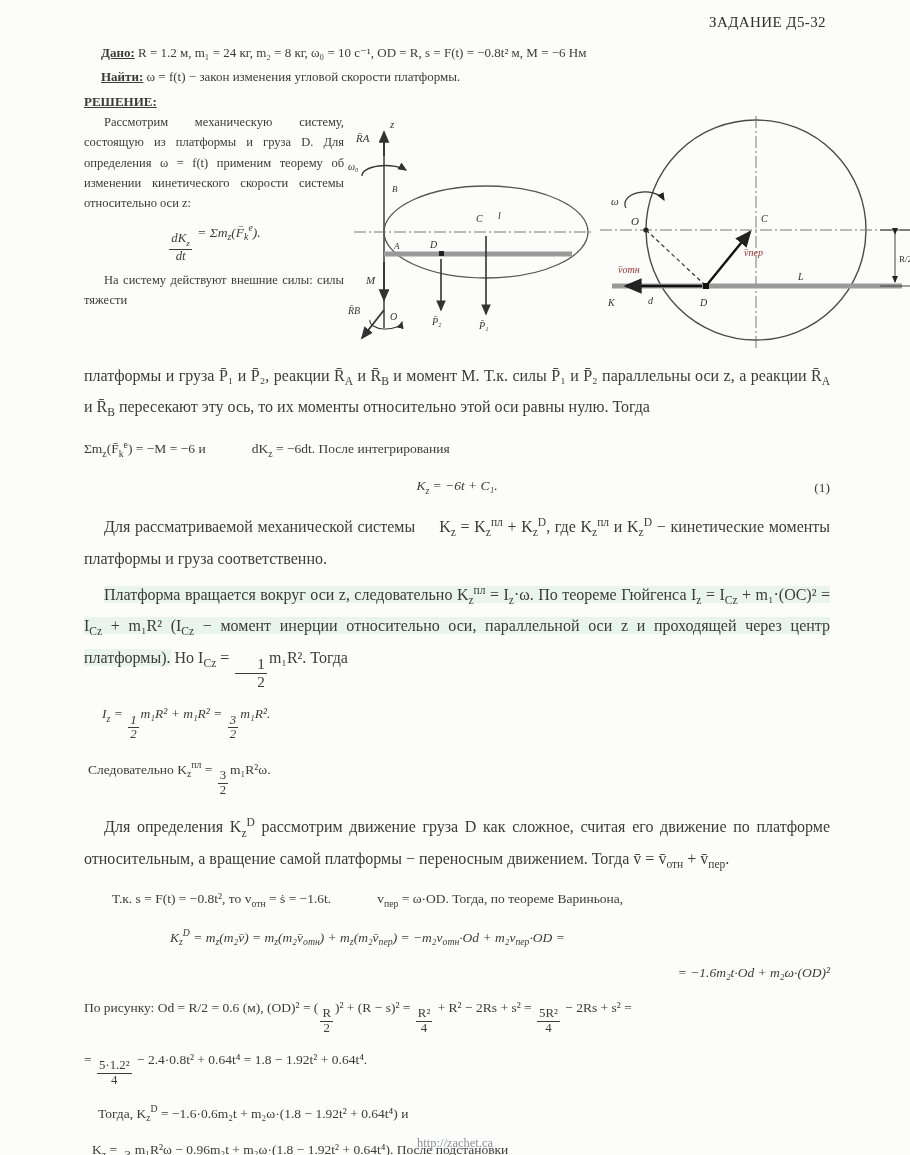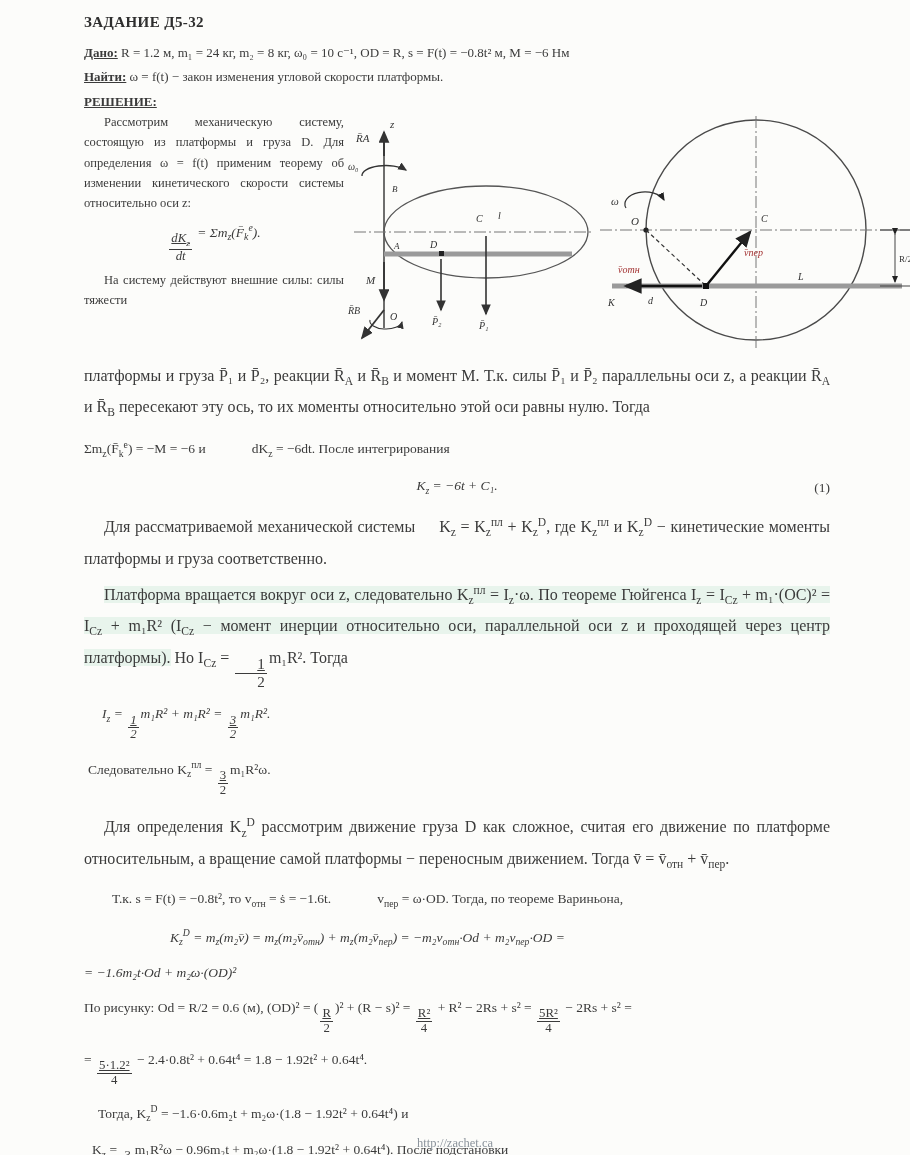--- a/index.html
+++ b/index.html
@@ -4,22 +4,22 @@
 <style>
   html,body{margin:0;padding:0;background:#ffffff;}
   .page{
     width:910px;height:1155px;position:relative;overflow:hidden;
     background:#fcfcfa;
     font-family:"Liberation Serif","DejaVu Serif",serif;
     color:#3b3b3b;
     filter:blur(0.3px);
   }
   .content{padding:14px 40px 0 84px;position:relative;}
-  .title{text-align:left;font-size:15px;font-weight:bold;margin:0 44px 12px 0;letter-spacing:.4px;color:#2e2e2e;}
-  .line{font-size:13px;margin:4px 0;line-height:1.5;width:746px;}
+  .title{text-align:right;font-size:15px;font-weight:normal;margin:0 44px 12px 0;letter-spacing:.4px;color:#2e2e2e;}
+  .line{font-size:13px;margin:4px 17px;line-height:1.5;width:746px;}
   .lbl{font-weight:bold;text-decoration:underline;}
   .sol-head{font-size:13px;font-weight:bold;text-decoration:underline;margin-top:8px;}
   .cols{display:flex;margin-top:2px;width:800px;}
   .leftcol{width:260px;flex:0 0 260px;font-size:12.5px;line-height:1.62;text-align:justify;}
   .leftcol p{margin:0;text-indent:20px;}
   .figs{display:flex;align-items:flex-start;margin-left:2px;}
   .eq{font-size:13.5px;line-height:1.5;margin:14px 0;width:746px;position:relative;}
   .eq.it{font-style:italic;}
   .eq.center{text-align:center;}
   .eqnum{position:absolute;right:0;top:2px;font-style:normal;}
@@ -27,21 +27,21 @@
   .ind{text-indent:20px;}
   .gap{display:inline-block;width:46px;}
   .gap-sm{display:inline-block;width:24px;}
   .hl{
     text-decoration-style:dotted;
     text-decoration-color:#39a565;text-decoration-thickness:2.5px;text-underline-offset:3px;
     background:rgba(130,205,165,0.16);
   }
   sub,sup{font-size:0.72em;}
   .frac{display:inline-flex;flex-direction:column;text-align:center;vertical-align:-40%;line-height:1.08;margin:0 2px;font-size:0.95em;}
-  .fn{border-bottom:1px solid currentColor;padding:0 2px;text-decoration:underline;}
+  .fn{border-bottom:1px solid currentColor;padding:0 2px;}
   .fd{padding:0 2px;}
   .footer{position:absolute;left:0;bottom:4px;width:100%;text-align:center;font-size:12.5px;}
   .footer a{color:#8b939b;text-decoration:none;}
   svg text{fill:#333;font-family:"Liberation Serif","DejaVu Serif",serif;}
   svg .var{font-style:italic;}
   svg .red{fill:#a23131;}
 </style>
 </head>
 <body>
 
@@ -191,21 +191,21 @@
           <span class="fd">2</span>
         </span>m₁R²ω.</div>
 
     <div class="para ind" style="">Для определения K<sub>z</sub><sup>D</sup> рассмотрим движение груза D как сложное, считая его движение по платформе относительным, а вращение самой платформы − переносным движением. Тогда v̄ = v̄<sub>отн</sub> + v̄<sub>пер</sub>.</div>
 
     <div class="eq" style="padding-left:28px">
       <span>Т.к. s = F(t) = −0.8t², то v<sub>отн</sub> = ṡ = −1.6t.</span><span class="gap"></span><span>v<sub>пер</sub> = ω·OD. Тогда, по теореме Вариньона,</span>
     </div>
 
     <div class="eq it" style="padding-left:86px;margin-top:12px">K<sub>z</sub><sup>D</sup> = m<sub>z</sub>(m₂v̄) = m<sub>z</sub>(m₂v̄<sub>отн</sub>) + m<sub>z</sub>(m₂v̄<sub>пер</sub>) = −m₂v<sub>отн</sub>·Od + m₂v<sub>пер</sub>·OD =</div>
-    <div class="eq it" style="text-align:left">= −1.6m₂t·Od + m₂ω·(OD)²</div>
+    <div class="eq it" style="text-align:right">= −1.6m₂t·Od + m₂ω·(OD)²</div>
 
     <div class="eq" style="margin-top:12px">По рисунку: Od = R/2 = 0.6 (м), (OD)² = (<span class="frac">
           <span class="fn">R</span>
           <span class="fd">2</span>
         </span>)² + (R − s)² = <span class="frac">
           <span class="fn">R²</span>
           <span class="fd">4</span>
         </span> + R² − 2Rs + s² = <span class="frac">
           <span class="fn">5R²</span>
           <span class="fd">4</span>

